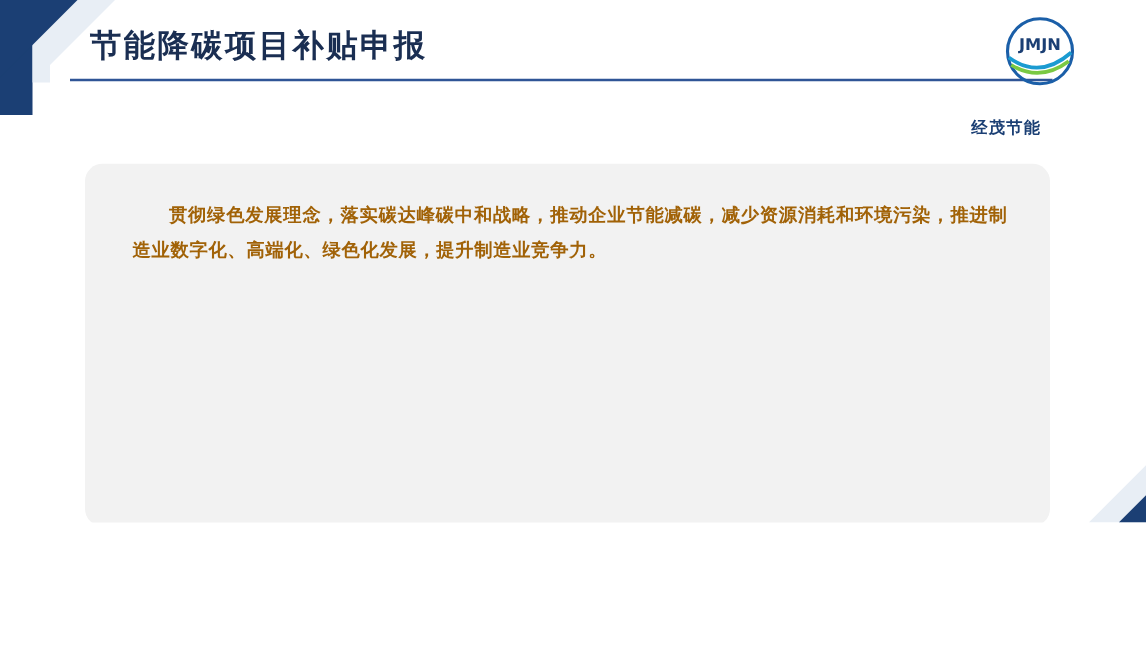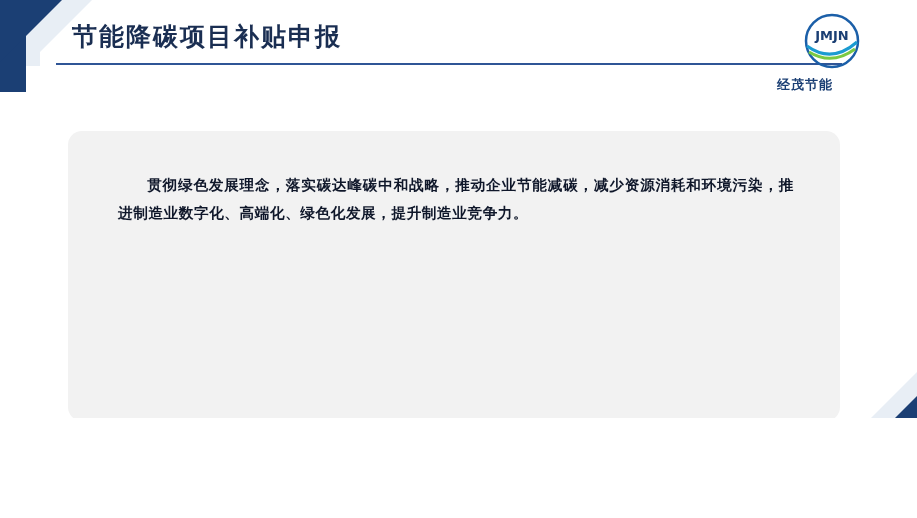--- a/index.html
+++ b/index.html
@@ -126,21 +126,21 @@
     text-align: left;
   }
   .logo-mark {
     position: relative;
     width: 70px;
     height: 62px;
     margin: 0 auto;
   }
   .logo-mark svg { display: block; }
   .logo-text {
-    margin-top: 2px;
+    margin-top: 19px;
     font-size: 13px;
     color: #1b3f74;
     font-weight: bold;
     letter-spacing: 1px;
     font-family: "DejaVu Sans", sans-serif;
   }
 
   
   .subtitle {
     position: absolute;
@@ -162,26 +162,26 @@
     width: 772px;
     height: 290px;
     background: #f2f2f2;
     border-radius: 14px;
     box-sizing: border-box;
     padding: 24px 30px 20px 34px;
   }
   .para {
     font-size: 14.6px;
     line-height: 28px;
-    color: #0f172a;
+    color: #a16207;
     font-weight: bold;
     text-align: justify;
     text-indent: 2em;
     letter-spacing: 0.6px;
-    margin: 16px;
+    margin: 4px;
     font-family: "DejaVu Sans", sans-serif;
   }
 </style>
 </head>
 <body>
 
 <div class="slide">
 
   <div class="corner-wrap">
     <div class="corner-light"></div>

